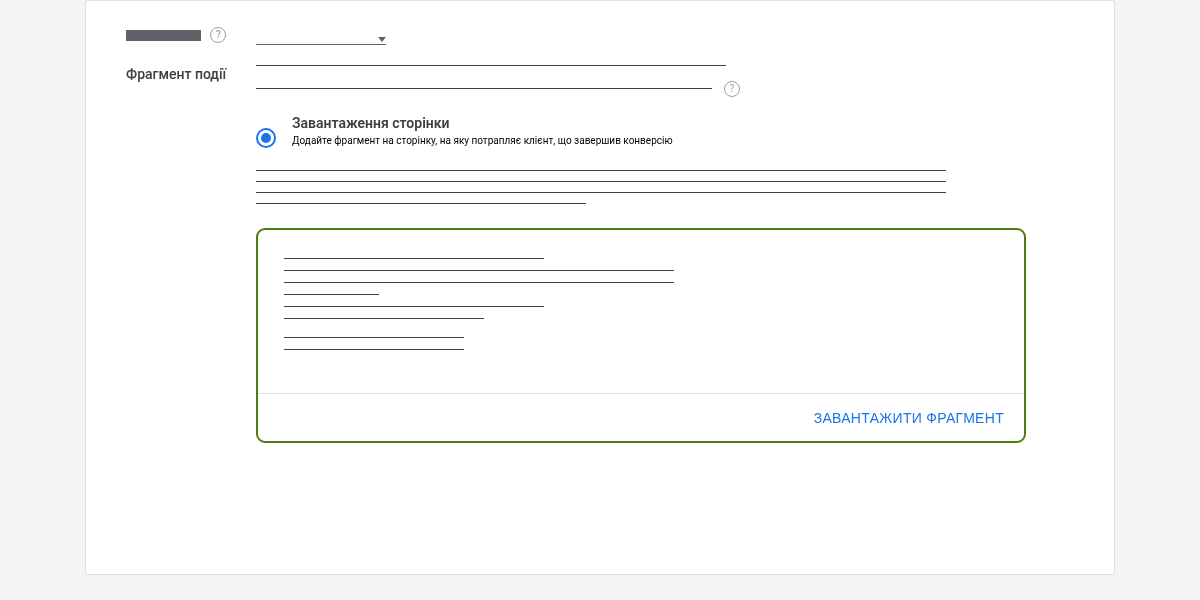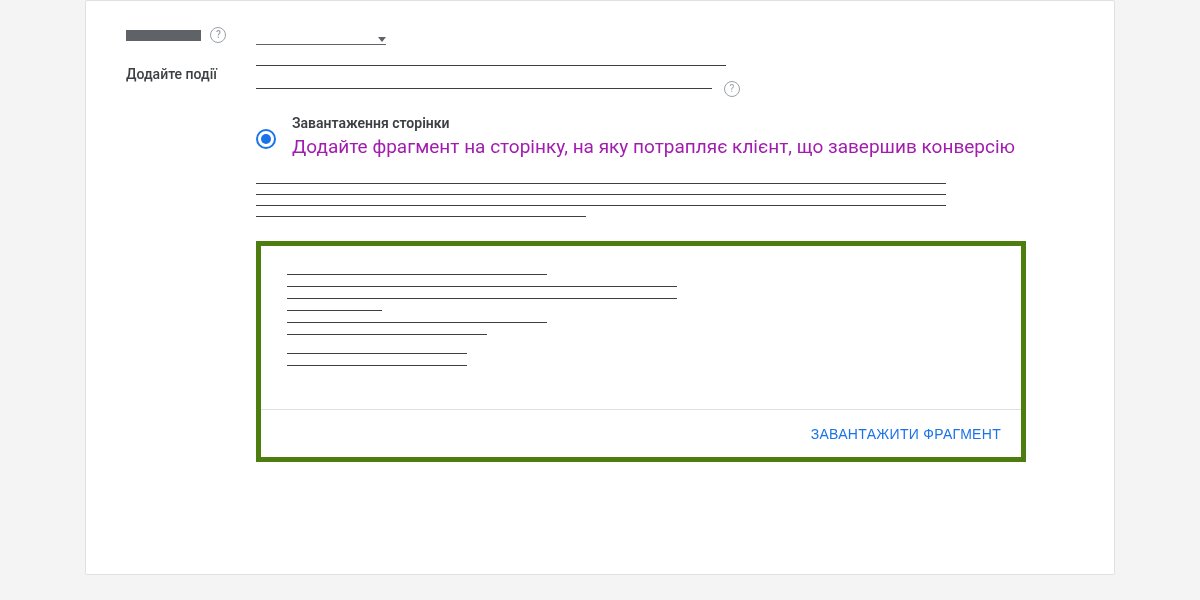--- a/index.html
+++ b/index.html
@@ -78,21 +78,21 @@
       margin-bottom: 18px;
     }
     .intro-line1 { width: 470px; height: 1px; background: #3c4043; margin-bottom: 12px; }
     .intro-line2 { width: 456px; height: 1px; background: #3c4043; display: inline-block; vertical-align: middle; }
     .intro-help { display: inline-flex; margin-left: 8px; }
     .radio-group {
       margin-top: 6px;
     }
     .radio-option {
       display: flex;
-      align-items: center;
+      align-items: flex-end;
       margin-bottom: 16px;
       cursor: pointer;
     }
     .radio-circle {
       width: 20px;
       height: 20px;
       border: 2px solid #5f6368;
       border-radius: 50%;
       flex-shrink: 0;
       margin-right: 16px;
@@ -114,40 +114,40 @@
       transform: translate(-50%, -50%);
     }
     .radio-text { flex: 1; }
     .radio-title {
       font-size: 14px;
       font-weight: 600;
       color: #3c4043;
       margin-bottom: 3px;
     }
     .radio-desc {
-      font-size: 19px;
-      color: #a21caf;
+      font-size: 10px;
+      color: #000000;
       line-height: 1.4;
     }
     .para-block {
       margin-top: 22px;
       margin-bottom: 24px;
     }
     .para-block .pline {
       height: 1px;
       background: #3c4043;
       margin-bottom: 10px;
     }
     .p1 { width: 690px; }
     .p2 { width: 690px; }
     .p3 { width: 690px; }
     .p4 { width: 330px; }
     .code-box {
-      border: 5px solid #4d7c0f;
-      border-radius: 0;
+      border: 2px solid #4d7c0f;
+      border-radius: 9px;
       width: 770px;
     }
     .code-body {
       padding: 28px 26px 32px 26px;
       min-height: 140px;
     }
     .code-body .cline {
       height: 1px;
       background: #3c4043;
       margin-bottom: 11px;
@@ -187,21 +187,21 @@
     </div>
     <div class="content-col">
       <div class="dropdown">
         <span class="line"></span>
         <span class="caret"></span>
       </div>
     </div>
   </div>
 
   <div class="row">
-    <div class="label-col">Додайте події</div>
+    <div class="label-col">Фрагмент події</div>
     <div class="content-col">
 
       <div class="intro-block">
         <div class="intro-line1"></div>
         <div>
           <span class="intro-line2"></span>
           <span class="help-icon intro-help">?</span>
         </div>
       </div>
 

